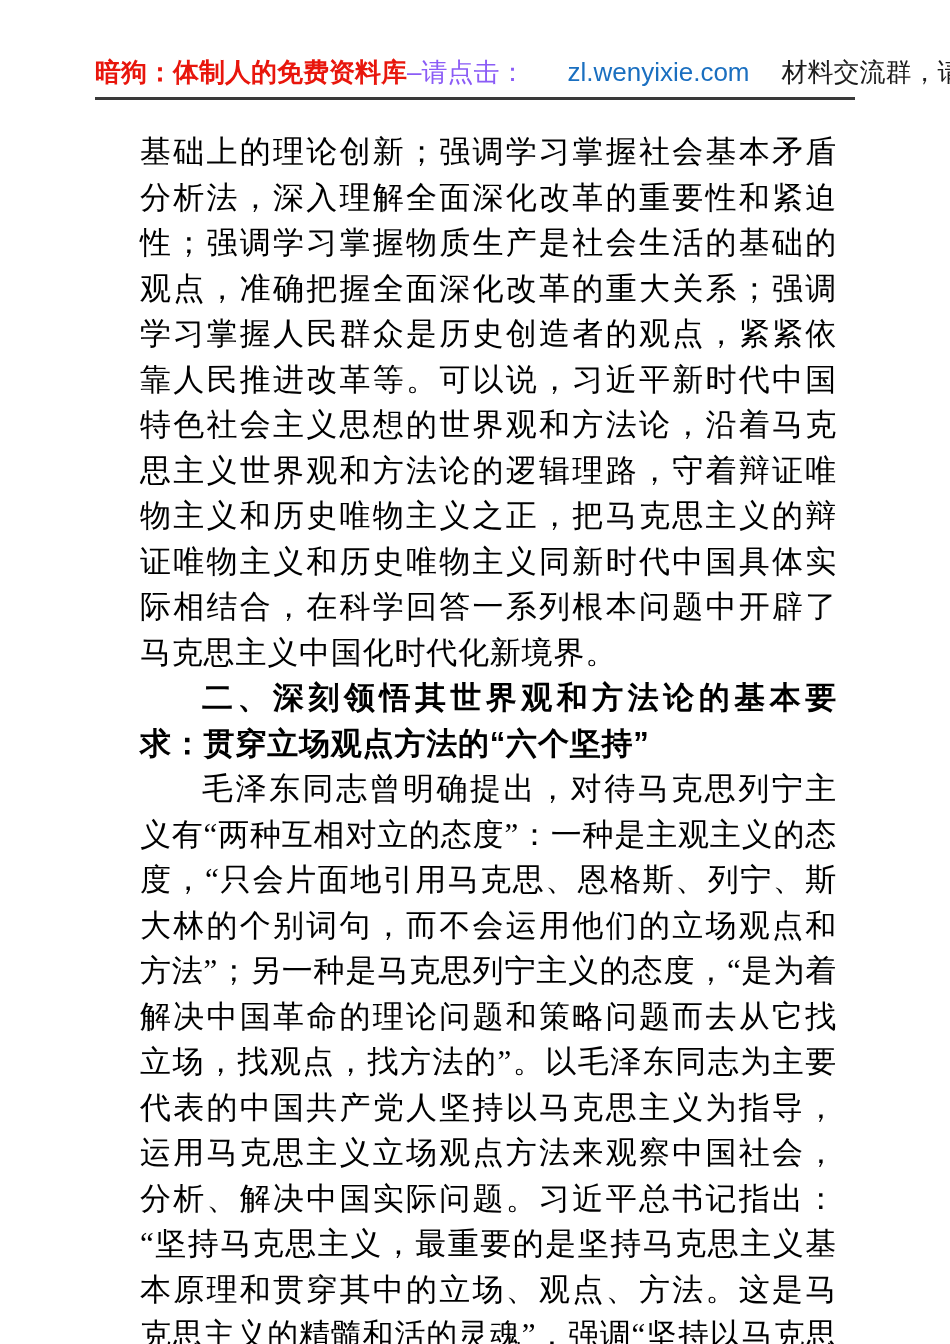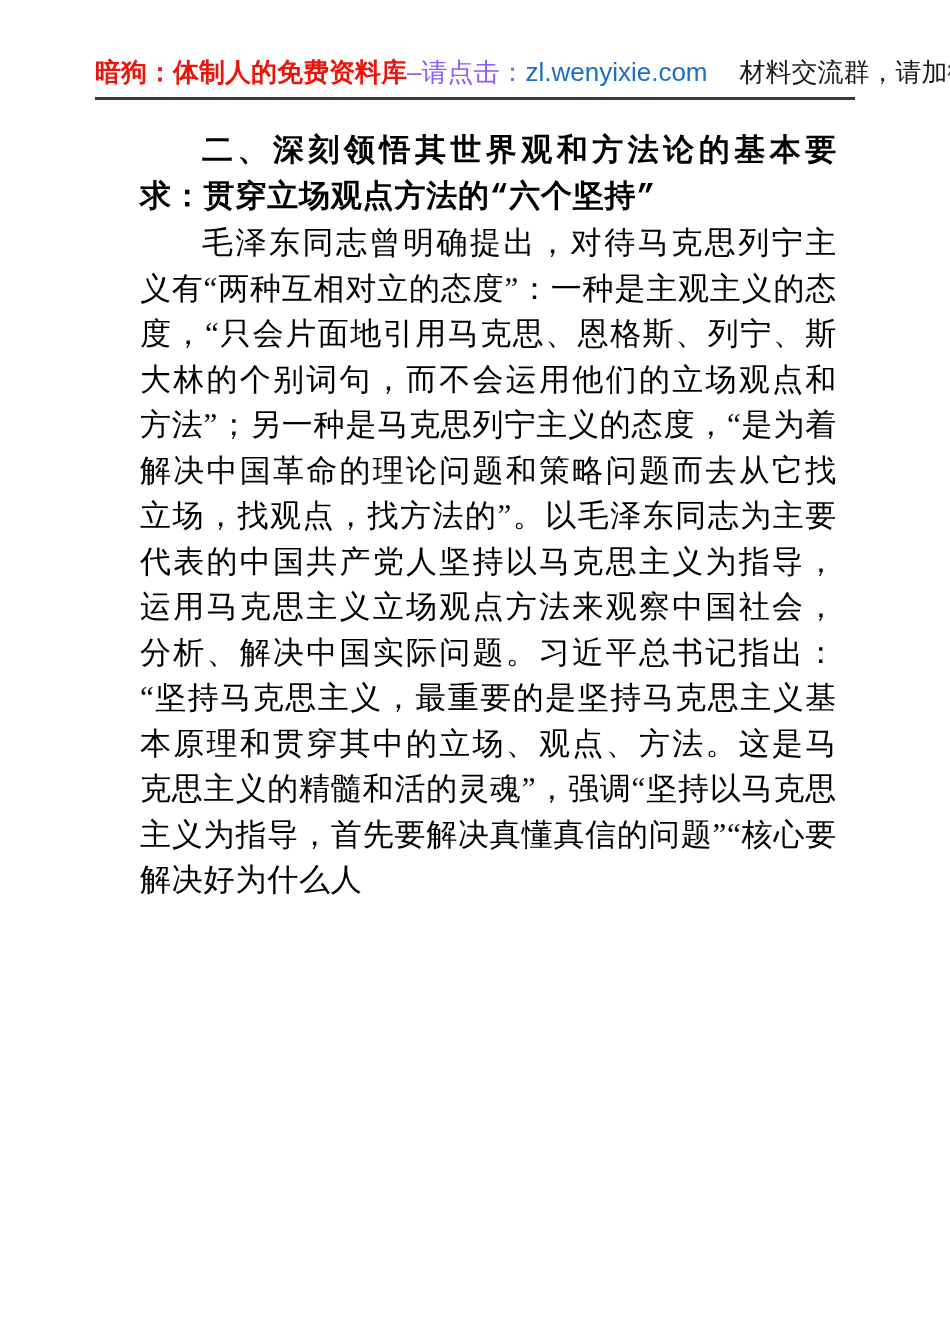--- a/index.html
+++ b/index.html
@@ -32,20 +32,21 @@
     color: var(--brand-red, #e8160c);
     font-weight: bold;
   }
   .promo-hint {
     color: #8b5cf6;
   }
   .promo-link {
     color: var(--link-blue, #1a6fc0);
     text-decoration: none;
     cursor: pointer;
+    margin-left: 42px;
   }
   .promo-group {
     color: #1c1c1c;
     margin-left: 32px;
   }
   
   .content {
     margin: 29px 113px 0 140px;
     width: 697px;
   }
@@ -56,31 +57,32 @@
     line-height: 45.5px;
     letter-spacing: 0.8px;
     text-align: justify;
     text-justify: inter-character;
     font-weight: normal;
   }
   .content p.indent, .content h2 {
     text-indent: 2em;
   }
   .content h2 {
-    font-family: Liberation Mono, monospace;
+    font-family: Liberation Sans, sans-serif;
     font-weight: bold;
   }
 </style>
 </head>
 <body>
 
 <div class="page">
 
   <div class="promo-header">
     <span class="promo-site">暗狗：体制人的免费资料库</span><span class="promo-hint">–请点击：</span><a class="promo-link">zl.wenyixie.com</a><span class="promo-group">材料交流群，请加微信 tizhisiri</span>
   </div>
 
   <div class="content">
+    <p>基础上的理论创新；强调学习掌握社会基本矛盾分析法，深入理解全面深化改革的重要性和紧迫性；强调学习掌握物质生产是社会生活的基础的观点，准确把握全面深化改革的重大关系；强调学习掌握人民群众是历史创造者的观点，紧紧依靠人民推进改革等。可以说，习近平新时代中国特色社会主义思想的世界观和方法论，沿着马克思主义世界观和方法论的逻辑理路，守着辩证唯物主义和历史唯物主义之正，把马克思主义的辩证唯物主义和历史唯物主义同新时代中国具体实际相结合，在科学回答一系列根本问题中开辟了马克思主义中国化时代化新境界。</p>
     <h2>二、深刻领悟其世界观和方法论的基本要求：贯穿立场观点方法的“六个坚持”</h2>
     <p class="indent">毛泽东同志曾明确提出，对待马克思列宁主义有“两种互相对立的态度”：一种是主观主义的态度，“只会片面地引用马克思、恩格斯、列宁、斯大林的个别词句，而不会运用他们的立场观点和方法”；另一种是马克思列宁主义的态度，“是为着解决中国革命的理论问题和策略问题而去从它找立场，找观点，找方法的”。以毛泽东同志为主要代表的中国共产党人坚持以马克思主义为指导，运用马克思主义立场观点方法来观察中国社会，分析、解决中国实际问题。习近平总书记指出：“坚持马克思主义，最重要的是坚持马克思主义基本原理和贯穿其中的立场、观点、方法。这是马克思主义的精髓和活的灵魂”，强调“坚持以马克思主义为指导，首先要解决真懂真信的问题”“核心要解决好为什么人</p>
   </div>
 
 </div>
 
 </body></html>

